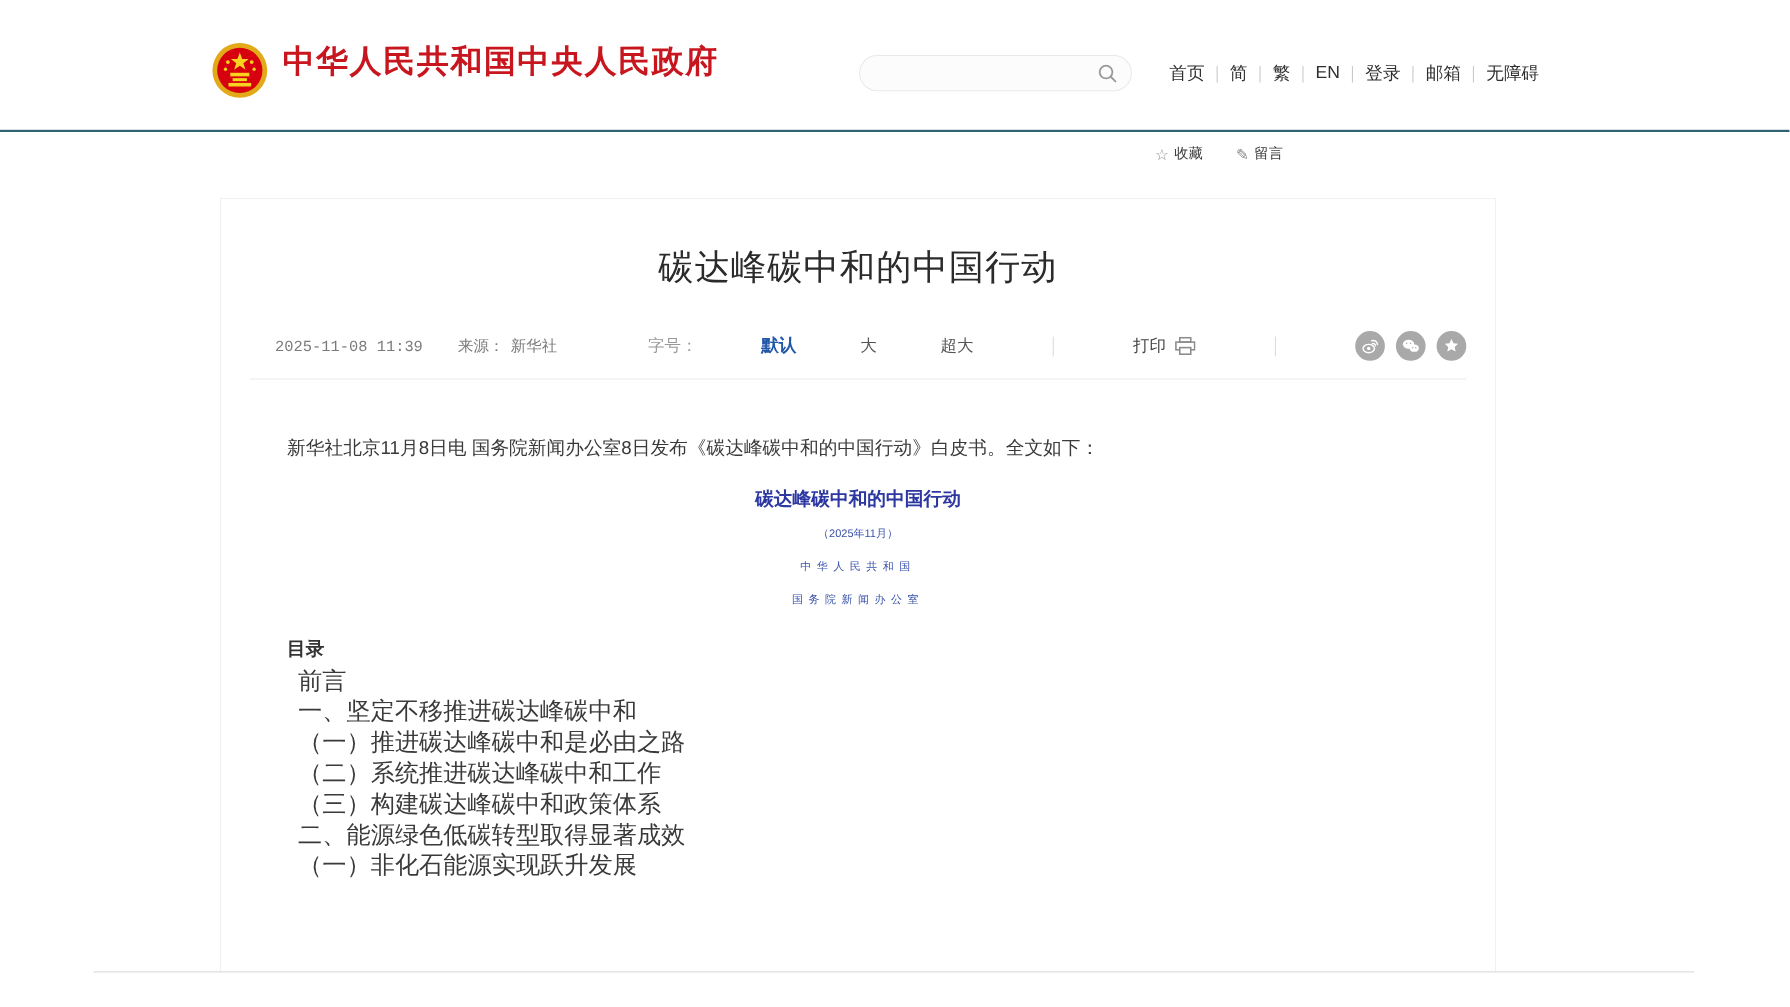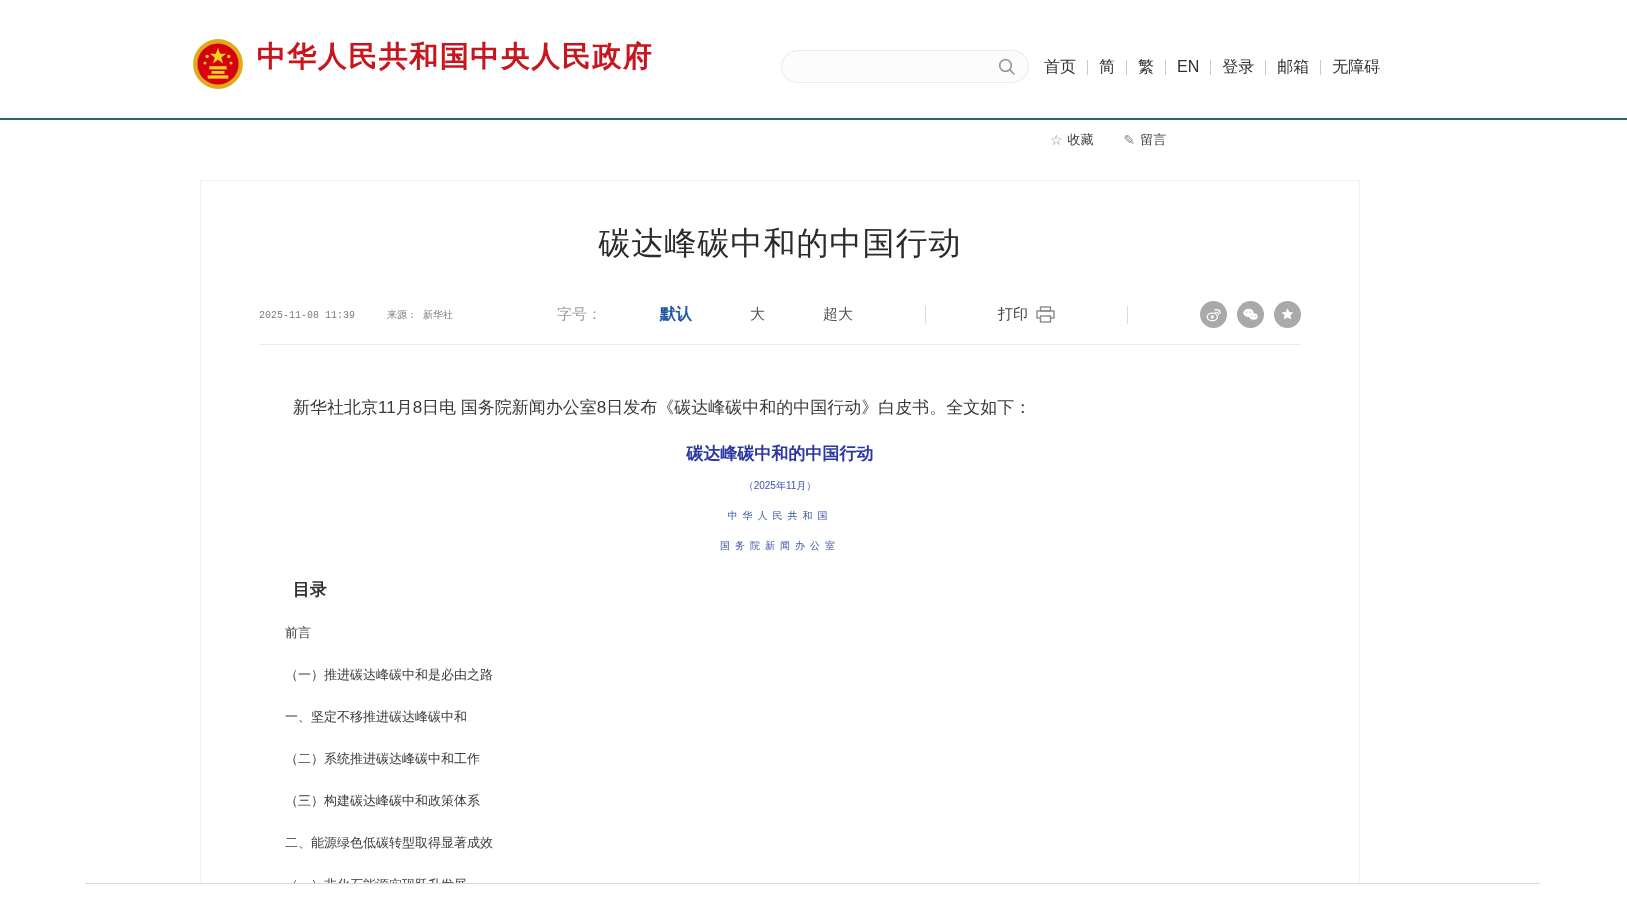--- a/index.html
+++ b/index.html
@@ -18,59 +18,59 @@
   .site-url .hl { color:#c7161e; font-weight:700; }
 
   .search { position:absolute; left:781px; top:50px; width:248px; height:33px;
     border:1px solid #e9e9e9; background:#fcfcfc; border-radius:17px;
     display:flex; align-items:center; padding:0 10px 0 16px; }
   .search input { flex:1; border:none; outline:none; background:transparent; font-size:14px; color:#333; min-width:0; }
   .search-btn { width:22px; height:22px; cursor:pointer; display:flex; align-items:center; justify-content:center; }
 
   .nav { position:absolute; left:1044px; top:56px; height:22px; display:flex; align-items:center; font-size:16px; color:#2f2f2f; }
   .nav .nav-link { color:#2f2f2f; text-decoration:none; padding:0 11px; cursor:pointer; white-space:nowrap; }
-  .nav .nav-link:first-child { padding-left:0; }
+  .nav .nav-link:first-child { padding-left:0;margin-left:19px; }
   .nav .nav-sep { width:1px; height:15px; background:#c9c9c9; }
 
   
   .tools { position:absolute; top:131px; left:1050px; display:flex; gap:30px; font-size:13px; color:#3c3c3c; }
   .tool { display:flex; align-items:center; cursor:pointer; }
   .tool .tool-icon { color:#8a8a8a; margin-right:5px; font-size:14px; }
 
   
   .card { position:absolute; left:200px; top:180px; width:1160px; height:735px;
-    background:#fff; border:1px solid #f1f1f1; border-bottom:none; padding:0 58px; }
+    background:#fff; border:1px solid #f1f1f1; border-bottom:none; padding:0 26px; }
 
   .article-title { margin-top:40px; text-align:center; font-size:32px; line-height:44px;
     color:#2b2b2b; font-weight:400; letter-spacing:1px; }
 
   .meta { margin-top:36px; display:flex; justify-content:space-between; align-items:center;
     border-bottom:1px solid #ececec; padding-bottom:16px; }
-  .meta-left { display:flex; align-items:baseline; font-size:10px; color:#7b7b7b; }
+  .meta-left { display:flex; align-items:baseline; font-size:14px; color:#7b7b7b;margin-left:23px; }
   .meta-date { font-family:"Liberation Mono","DejaVu Sans Mono",monospace; margin-right:32px; }
   .meta-source-label { margin-right:6px; }
   .meta-right { display:flex; align-items:center; font-size:15px; color:#888;gap:48px; }
   .fs-label { color:#999; }
   .fs-opt { margin-left:10px; color:#555; cursor:pointer; }
   .fs-opt.active { color:#2057a7; font-weight:700; font-size:16px; }
   .sep-v { width:1px; height:18px; background:#dcdcdc; margin:0 24px; }
   .print { display:flex; align-items:center; color:#444; cursor:pointer; }
   .print .print-icon { margin-left:8px; display:flex; }
   .share { display:flex; gap:10px; }
   .share-circle { width:27px; height:27px; border-radius:50%; background:#a9a9a9;
     display:flex; align-items:center; justify-content:center; cursor:pointer; }
 
   
   .body-text { margin-top:52px; }
   .p-indent { text-indent:2em; font-size:17px; line-height:22px; color:#3a3a3a; }
   .doc-title { margin-top:24px; text-align:center; font-size:17px; line-height:22px; font-weight:700; color:#2c37a1; }
   .doc-line { margin-top:12px; text-align:center; font-size:10px; line-height:18px; color:#3a52a9; }
   .doc-issuer { font-family:"Liberation Serif","DejaVu Serif",serif; letter-spacing:5px; }
   .toc-heading { margin-top:24px; text-indent:2em; font-size:17px; line-height:22px; font-weight:700; color:#333; }
-  .toc-item { margin-top:22px; text-indent:2em; font-size:13px; line-height:20px; color:#3a3a3a; }
+  .toc-item { margin-top:8px; text-indent:2em; font-size:22px; line-height:20px; color:#3a3a3a; }
 
   
   .footer-overlay { position:absolute; left:0; top:883px; width:100%; height:32px; background:#fff; }
   .footer-line { position:absolute; left:85px; right:87px; top:0; height:1px; background:#dadada; }
 </style>
 </head>
 <body>
 
 <div class="stage">
 
@@ -190,22 +190,22 @@
     <div class="body-text">
       <p class="p-indent">新华社北京11月8日电 国务院新闻办公室8日发布《碳达峰碳中和的中国行动》白皮书。全文如下：</p>
 
       <p class="doc-title">碳达峰碳中和的中国行动</p>
       <p class="doc-line">（2025年11月）</p>
       <p class="doc-line doc-issuer">中华人民共和国</p>
       <p class="doc-line doc-issuer">国务院新闻办公室</p>
 
       <p class="toc-heading">目录</p>
       <p class="toc-item">前言</p>
+      <p class="toc-item">一、坚定不移推进碳达峰碳中和</p>
       <p class="toc-item">（一）推进碳达峰碳中和是必由之路</p>
-      <p class="toc-item">一、坚定不移推进碳达峰碳中和</p>
       <p class="toc-item">（二）系统推进碳达峰碳中和工作</p>
       <p class="toc-item">（三）构建碳达峰碳中和政策体系</p>
       <p class="toc-item">二、能源绿色低碳转型取得显著成效</p>
       <p class="toc-item">（一）非化石能源实现跃升发展</p>
     </div>
   </div>
 
   <div class="footer-overlay">
     <div class="footer-line"></div>
   </div>

